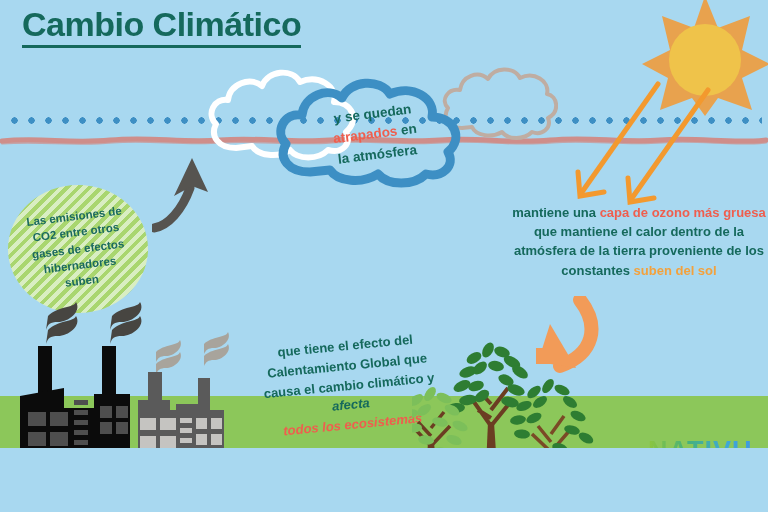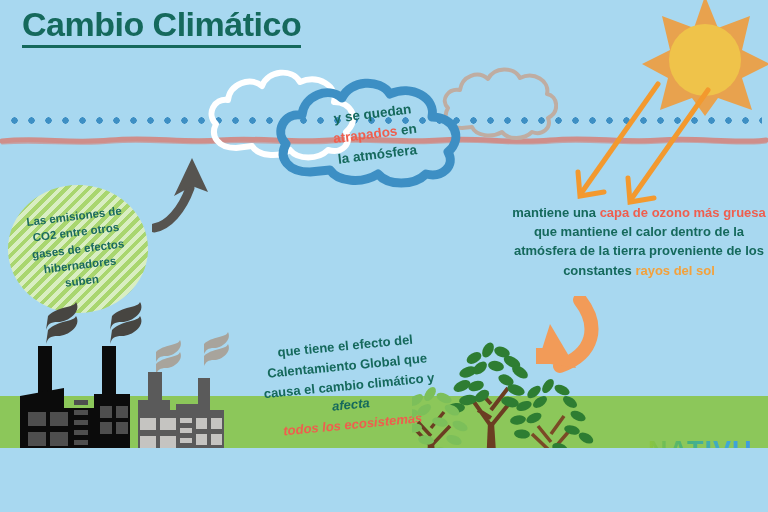--- a/index.html
+++ b/index.html
@@ -193,21 +193,21 @@
     <div class="txt">
       <span>Las emisiones de</span><br>
       <span>CO2 entre otros</span><br>
       <span>gases de efectos</span><br>
       <span>hibernadores</span><br>
       <span>suben</span>
     </div>
   </div>
 
   <div class="rightpara">
-    <span>mantiene una </span><span class="red">capa de ozono más gruesa</span><span> que mantiene el calor dentro de la atmósfera de la tierra proveniente de los constantes </span><span class="org">rayos del sol</span>
+    <span>mantiene una </span><span class="red">capa de ozono más gruesa</span><span> que mantiene el calor dentro de la atmósfera de la tierra proveniente de los constantes </span><span class="org">suben del sol</span>
   </div>
 
   <div class="centerpara">
     <span>que tiene el efecto del Calentamiento Global que causa el cambio climático y </span><span class="it">afecta</span><br>
     <span class="red">todos los ecosistemas</span>
   </div>
 
   <div class="factories">
     <svg width="240" height="162" viewBox="0 0 240 162">
 

